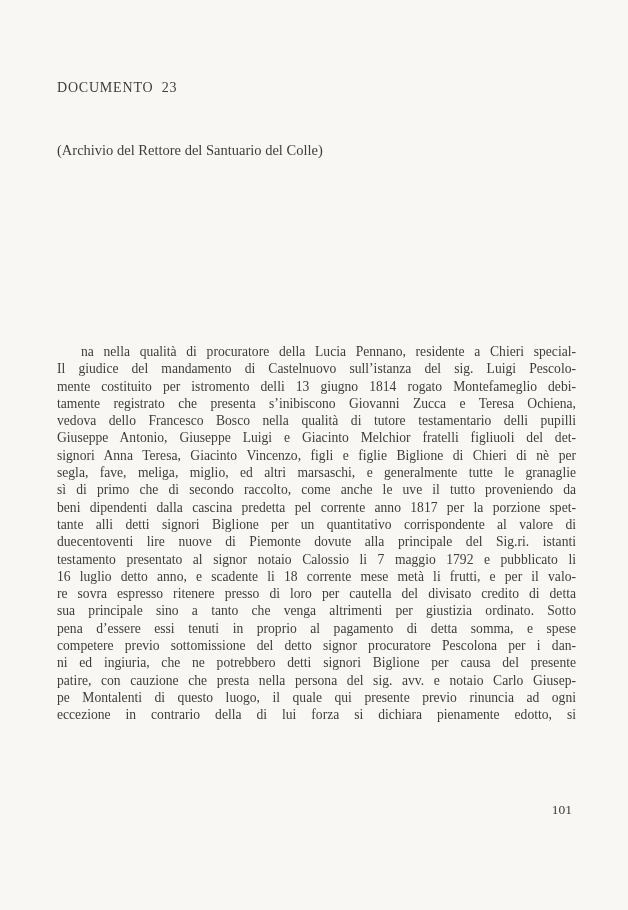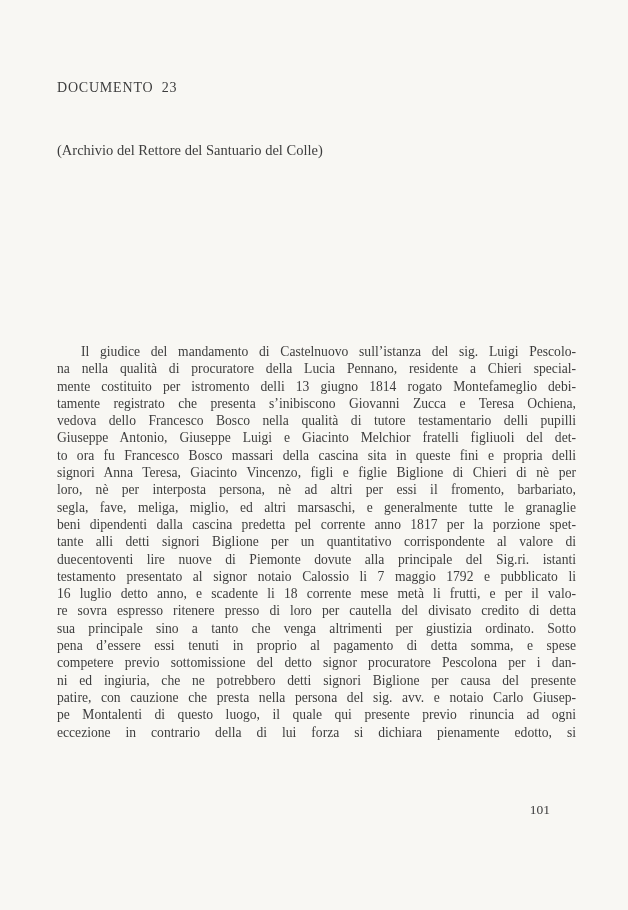--- a/index.html
+++ b/index.html
@@ -37,46 +37,45 @@
     width: 519px;
     font-size: 13.6px; line-height: 17.3px;
   }
   .paragraph .line {
     text-align: justify;
     text-align-last: justify;
     white-space: normal;
   }
   .paragraph .line:first-child { text-indent: 24px; }
   .page-number {
-    position: absolute; left: 430px; top: 802px;
+    position: absolute; left: 452px; top: 802px;
     width: 120px; text-align: right;
     font-size: 13.5px;
   }
 </style>
 </head>
 <body>
 
 <div class="page">
 
   <div class="doc-label">DOCUMENTO 23</div>
 
 
   <div class="archive-note">(Archivio del Rettore del Santuario del Colle)</div>
 
   <div class="paragraph">
+    <div class="line">na nella qualità di procuratore della Lucia Pennano, residente a Chieri special-</div>
     <div class="line">Il giudice del mandamento di Castelnuovo sull’istanza del sig. Luigi Pescolo-</div>
-    <div class="line">na nella qualità di procuratore della Lucia Pennano, residente a Chieri special-</div>
     <div class="line">mente costituito per istromento delli 13 giugno 1814 rogato Montefameglio debi-</div>
     <div class="line">tamente registrato che presenta s’inibiscono Giovanni Zucca e Teresa Ochiena,</div>
     <div class="line">vedova dello Francesco Bosco nella qualità di tutore testamentario delli pupilli</div>
     <div class="line">Giuseppe Antonio, Giuseppe Luigi e Giacinto Melchior fratelli figliuoli del det-</div>
-    <div class="line">to ora fu Francesco Bosco massari della cascina sita in queste fini e propria delli</div>
     <div class="line">signori Anna Teresa, Giacinto Vincenzo, figli e figlie Biglione di Chieri di nè per</div>
-    <div class="line">loro, nè per interposta persona, nè ad altri per essi il fromento, barbariato,</div>
     <div class="line">segla, fave, meliga, miglio, ed altri marsaschi, e generalmente tutte le granaglie</div>
+    <div class="line">sì di primo che di secondo raccolto, come anche le uve il tutto proveniendo da</div>
     <div class="line">beni dipendenti dalla cascina predetta pel corrente anno 1817 per la porzione spet-</div>
     <div class="line">tante alli detti signori Biglione per un quantitativo corrispondente al valore di</div>
     <div class="line">duecentoventi lire nuove di Piemonte dovute alla principale del Sig.ri. istanti</div>
     <div class="line">testamento presentato al signor notaio Calossio li 7 maggio 1792 e pubblicato li</div>
     <div class="line">16 luglio detto anno, e scadente li 18 corrente mese metà li frutti, e per il valo-</div>
     <div class="line">re sovra espresso ritenere presso di loro per cautella del divisato credito di detta</div>
     <div class="line">sua principale sino a tanto che venga altrimenti per giustizia ordinato. Sotto</div>
     <div class="line">pena d’essere essi tenuti in proprio al pagamento di detta somma, e spese</div>
     <div class="line">competere previo sottomissione del detto signor procuratore Pescolona per i dan-</div>
     <div class="line">ni ed ingiuria, che ne potrebbero detti signori Biglione per causa del presente</div>

